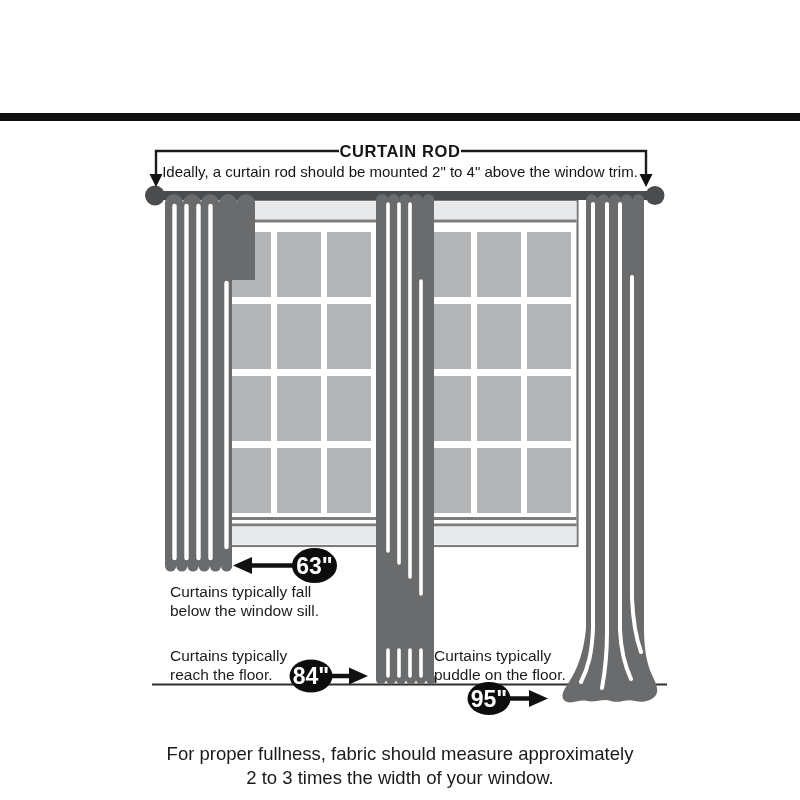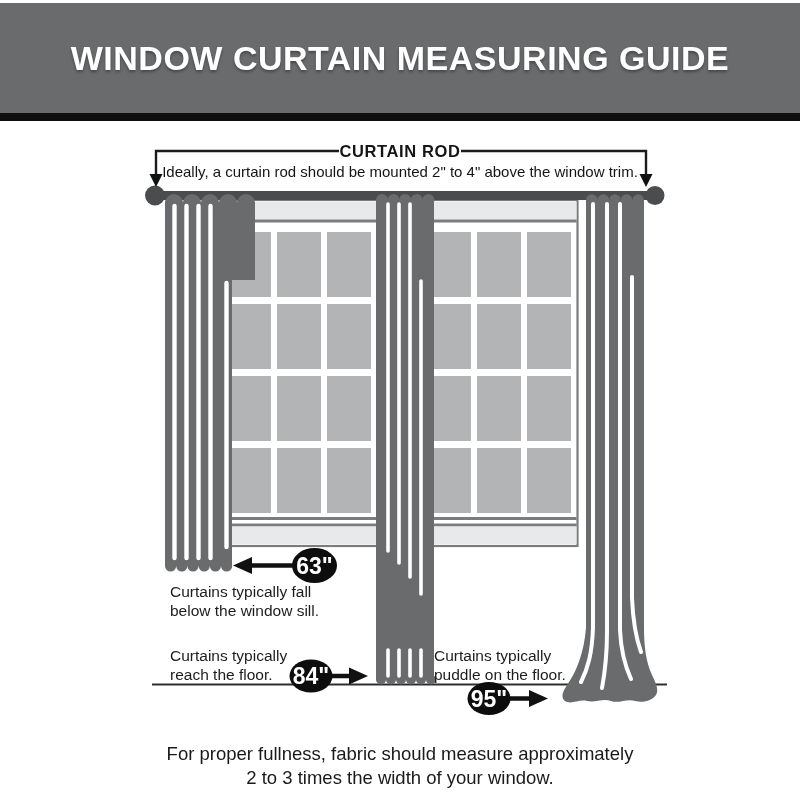--- a/index.html
+++ b/index.html
@@ -194,18 +194,15 @@
       <ellipse cx="489" cy="698.5" rx="21.5" ry="16.5" fill="#0d0d0d"></ellipse>
       <text class="t-badge" x="489" y="706.5" text-anchor="middle">95"</text>
     </g>
     <text class="t-note" x="434" y="661">Curtains typically</text>
     <text class="t-note" x="434" y="680">puddle on the floor.</text>
 
     <text class="t-footer" x="400" y="760" text-anchor="middle">For proper fullness, fabric should measure approximately</text>
     <text class="t-footer" x="400" y="784" text-anchor="middle">2 to 3 times the width of your window.</text>
   </svg>
 
-  <div class="header">
-    <span class="title">WINDOW CURTAIN MEASURING GUIDE</span>
-  </div>
   <div class="divider"></div>
 
 </div>
 
 </body></html>

